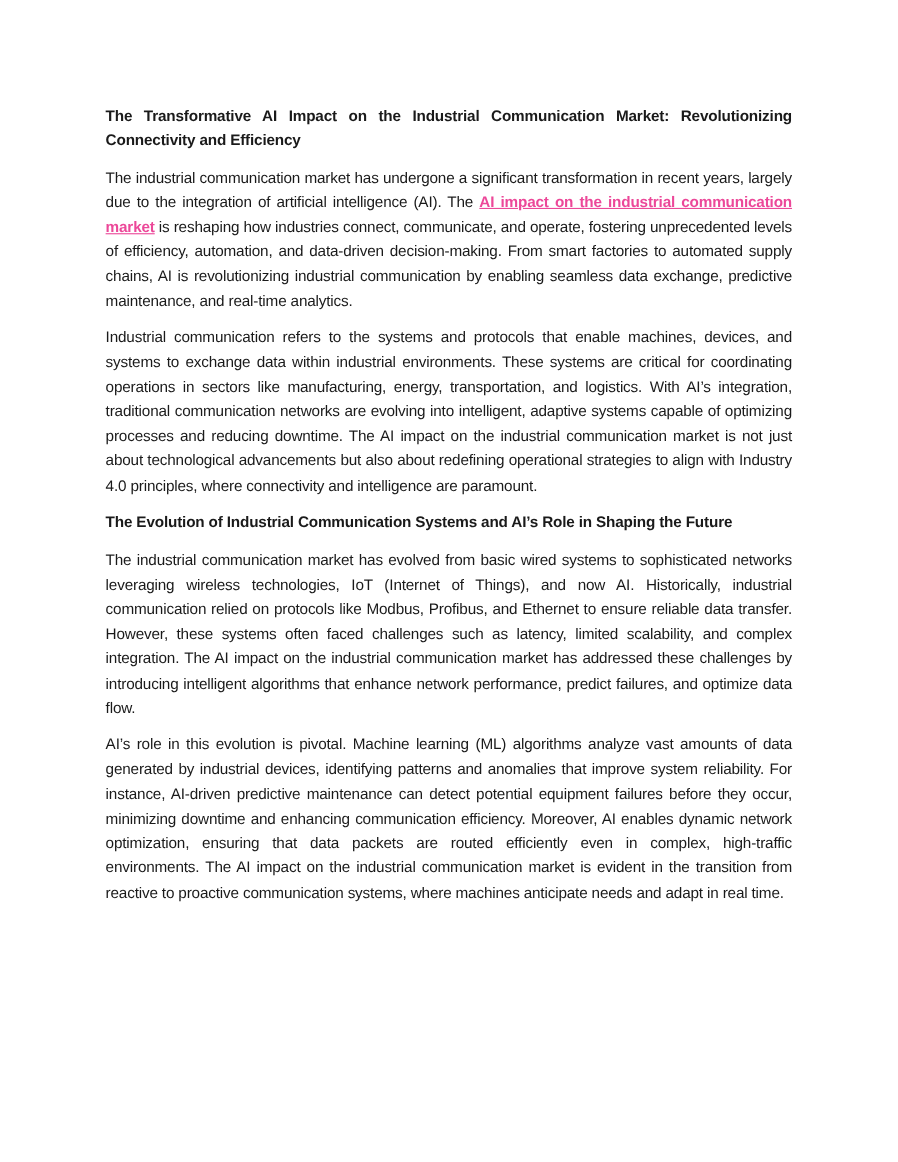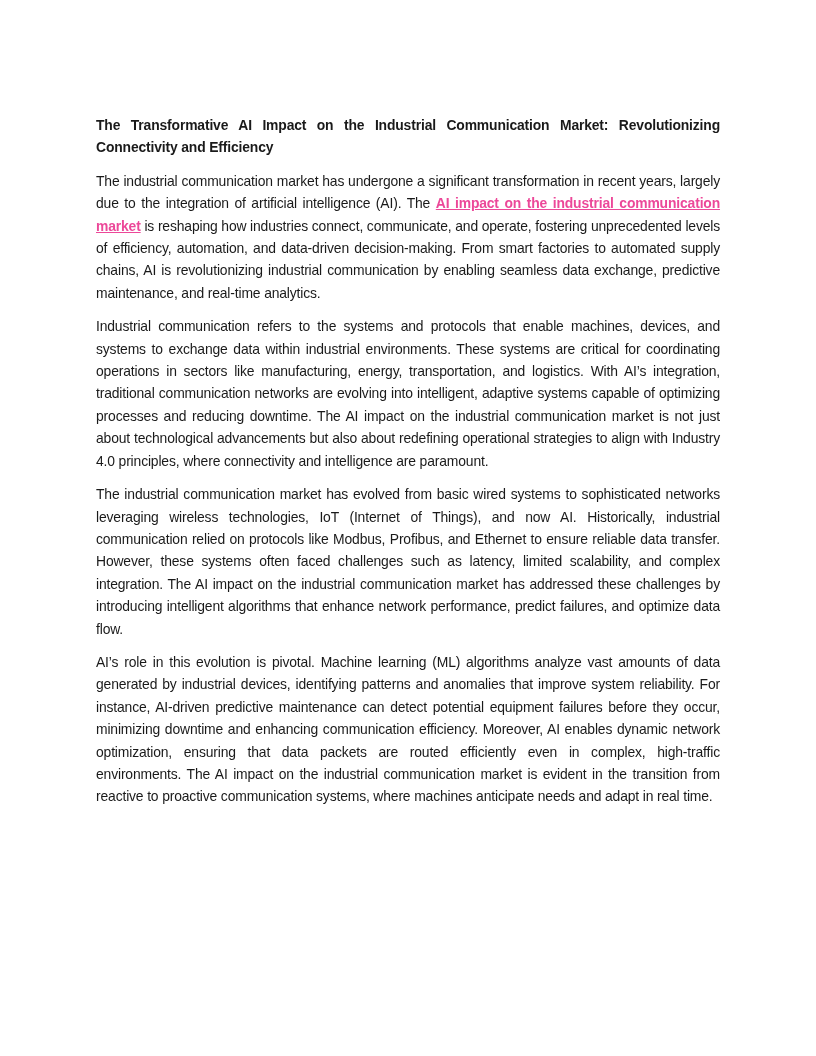--- a/index.html
+++ b/index.html
@@ -13,21 +13,20 @@
       position: relative;
       overflow: hidden;
       font-family: "Liberation Sans", sans-serif;
       color: #1a1a1a;
     }
     .page {
       position: absolute;
       left: 96px;
       top: 94px;
       width: 624px;
-      margin-top: 20px;
     }
     .heading {
       font-weight: bold;
       font-size: 13.9px;
       line-height: 22.4px;
       text-align: justify;
       margin: 0;
       letter-spacing: -0.15px;
     }
     .para {
@@ -49,18 +48,19 @@
 </head>
 <body>
 
 <div class="page">
   <h1 class="heading gap-after-title">The Transformative AI Impact on the Industrial Communication Market: Revolutionizing Connectivity and Efficiency</h1>
 
   <p class="para gap-after-para"><span>The industrial communication market has undergone a significant transformation in recent years, largely due to the integration of artificial intelligence (AI). The </span><a class="link" href="#">AI impact on the industrial communication market</a><span> is reshaping how industries connect, communicate, and operate, fostering unprecedented levels of efficiency, automation, and data-driven decision-making. From smart factories to automated supply chains, AI is revolutionizing industrial communication by enabling seamless data exchange, predictive maintenance, and real-time analytics.</span></p>
 
   <p class="para gap-after-para">Industrial communication refers to the systems and protocols that enable machines, devices, and systems to exchange data within industrial environments. These systems are critical for coordinating operations in sectors like manufacturing, energy, transportation, and logistics. With AI’s integration, traditional communication networks are evolving into intelligent, adaptive systems capable of optimizing processes and reducing downtime. The AI impact on the industrial communication market is not just about technological advancements but also about redefining operational strategies to align with Industry 4.0 principles, where connectivity and intelligence are paramount.</p>
 
+  <h2 class="heading gap-after-h">The Evolution of Industrial Communication Systems and AI’s Role in Shaping the Future</h2>
 
   <p class="para gap-after-para">The industrial communication market has evolved from basic wired systems to sophisticated networks leveraging wireless technologies, IoT (Internet of Things), and now AI. Historically, industrial communication relied on protocols like Modbus, Profibus, and Ethernet to ensure reliable data transfer. However, these systems often faced challenges such as latency, limited scalability, and complex integration. The AI impact on the industrial communication market has addressed these challenges by introducing intelligent algorithms that enhance network performance, predict failures, and optimize data flow.</p>
 
   <p class="para gap-after-para">AI’s role in this evolution is pivotal. Machine learning (ML) algorithms analyze vast amounts of data generated by industrial devices, identifying patterns and anomalies that improve system reliability. For instance, AI-driven predictive maintenance can detect potential equipment failures before they occur, minimizing downtime and enhancing communication efficiency. Moreover, AI enables dynamic network optimization, ensuring that data packets are routed efficiently even in complex, high-traffic environments. The AI impact on the industrial communication market is evident in the transition from reactive to proactive communication systems, where machines anticipate needs and adapt in real time.</p>
 
 </div>
 
 </body></html>

